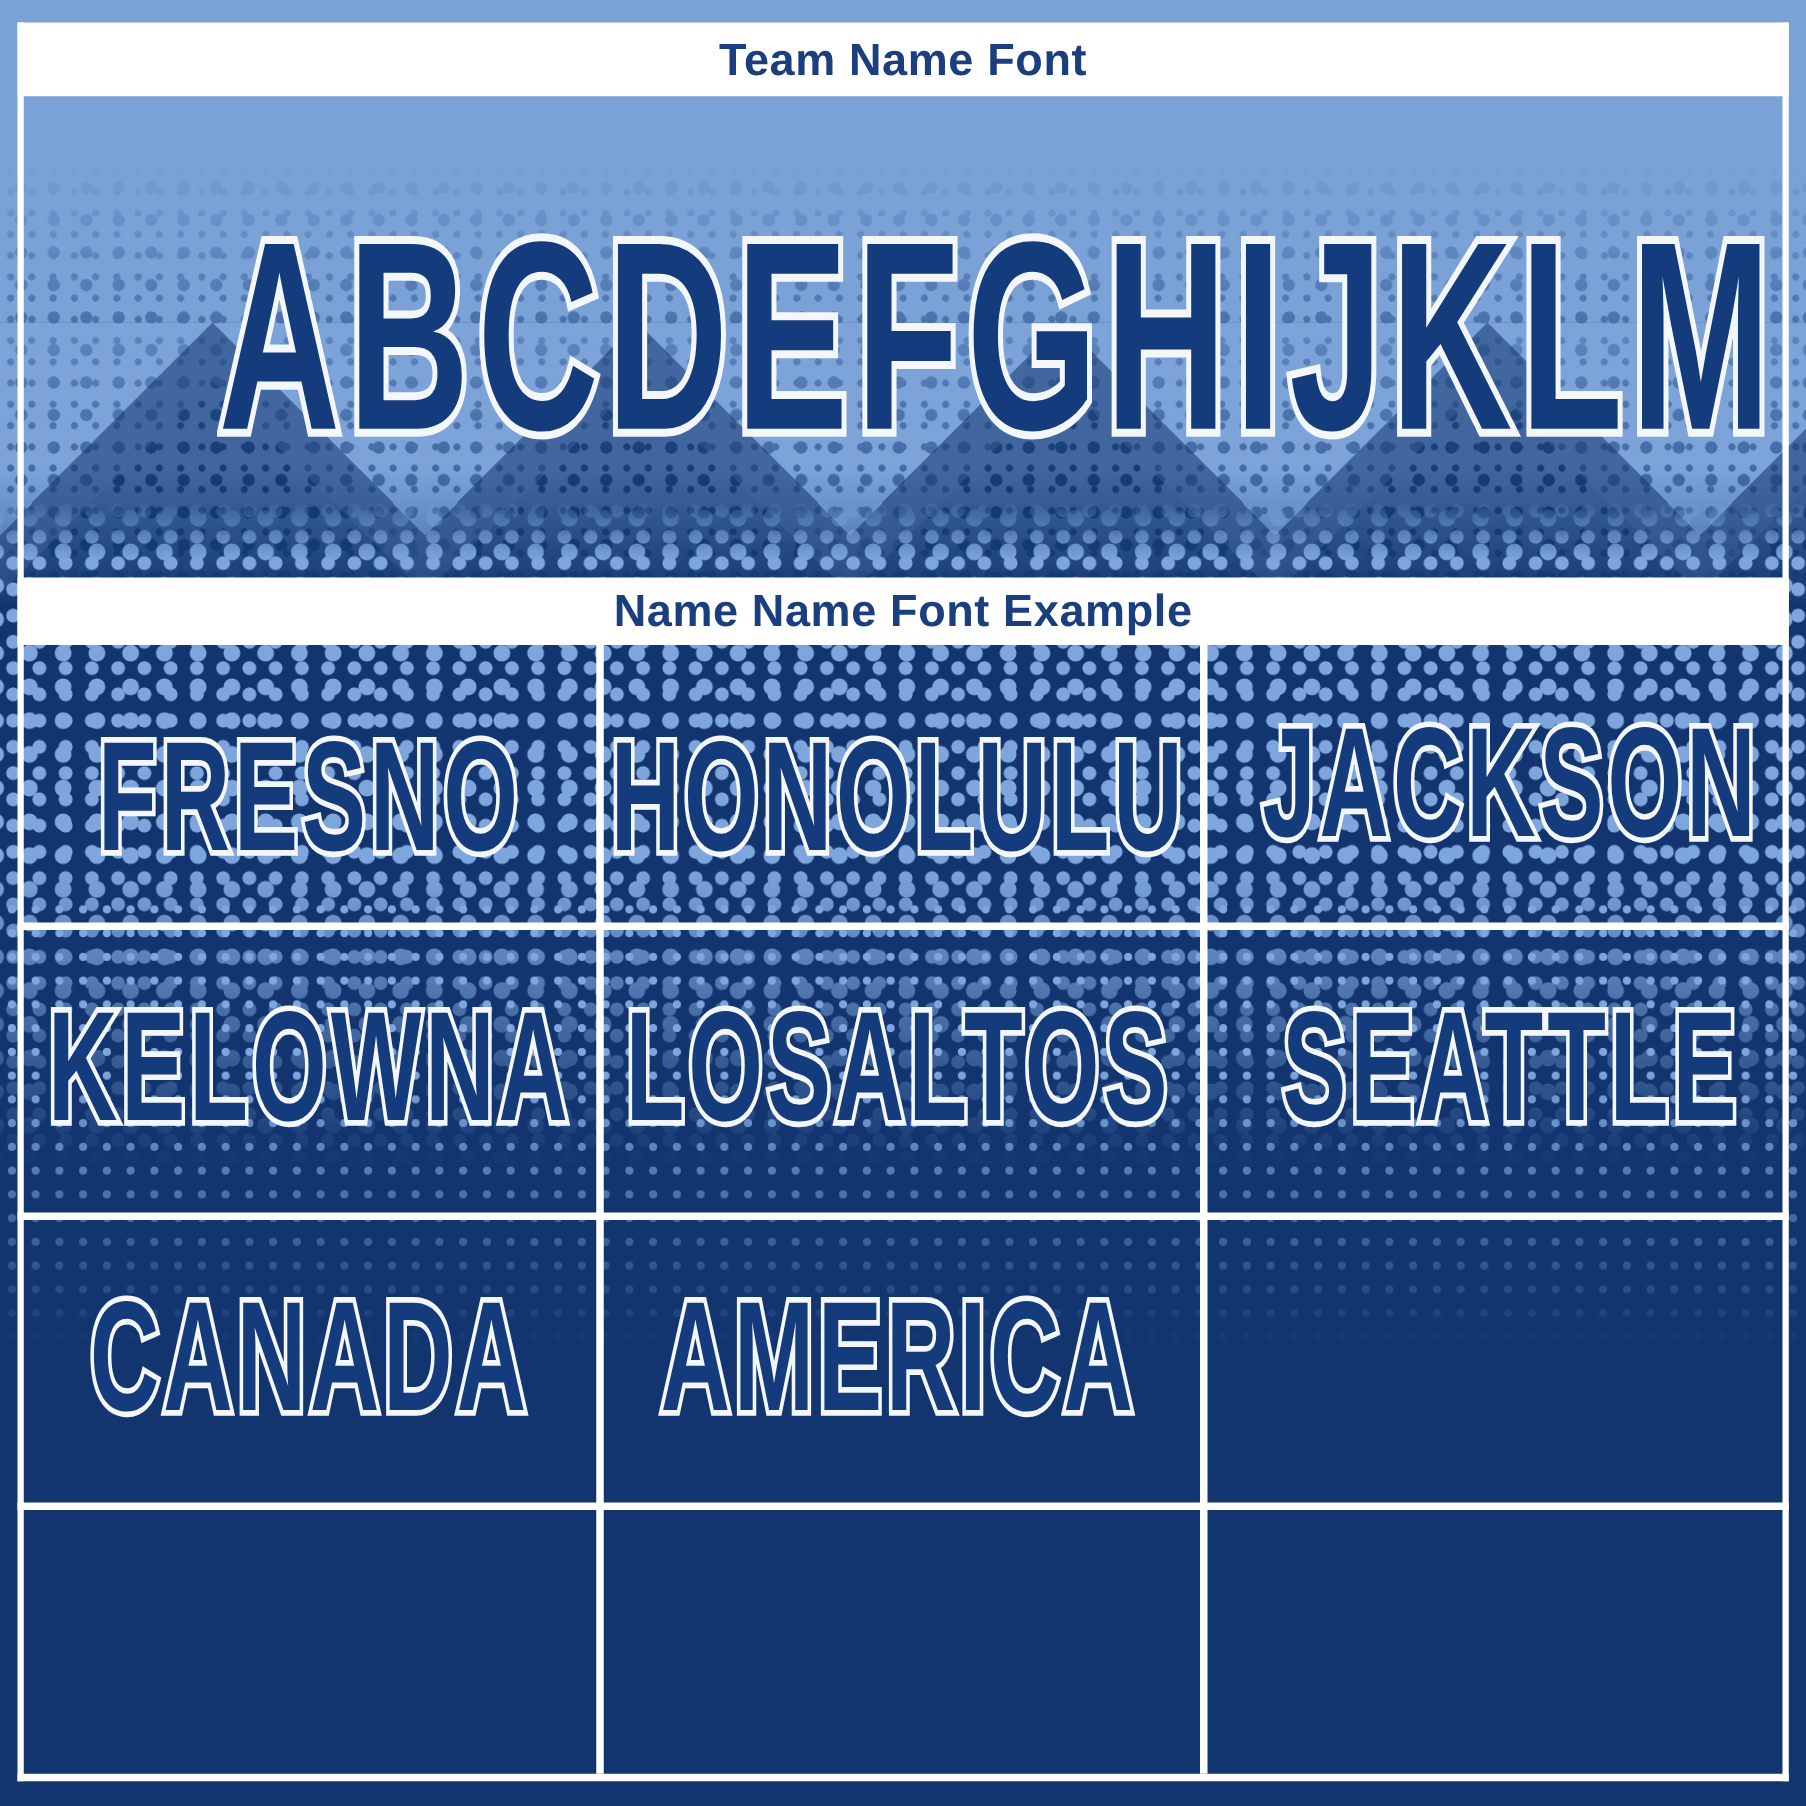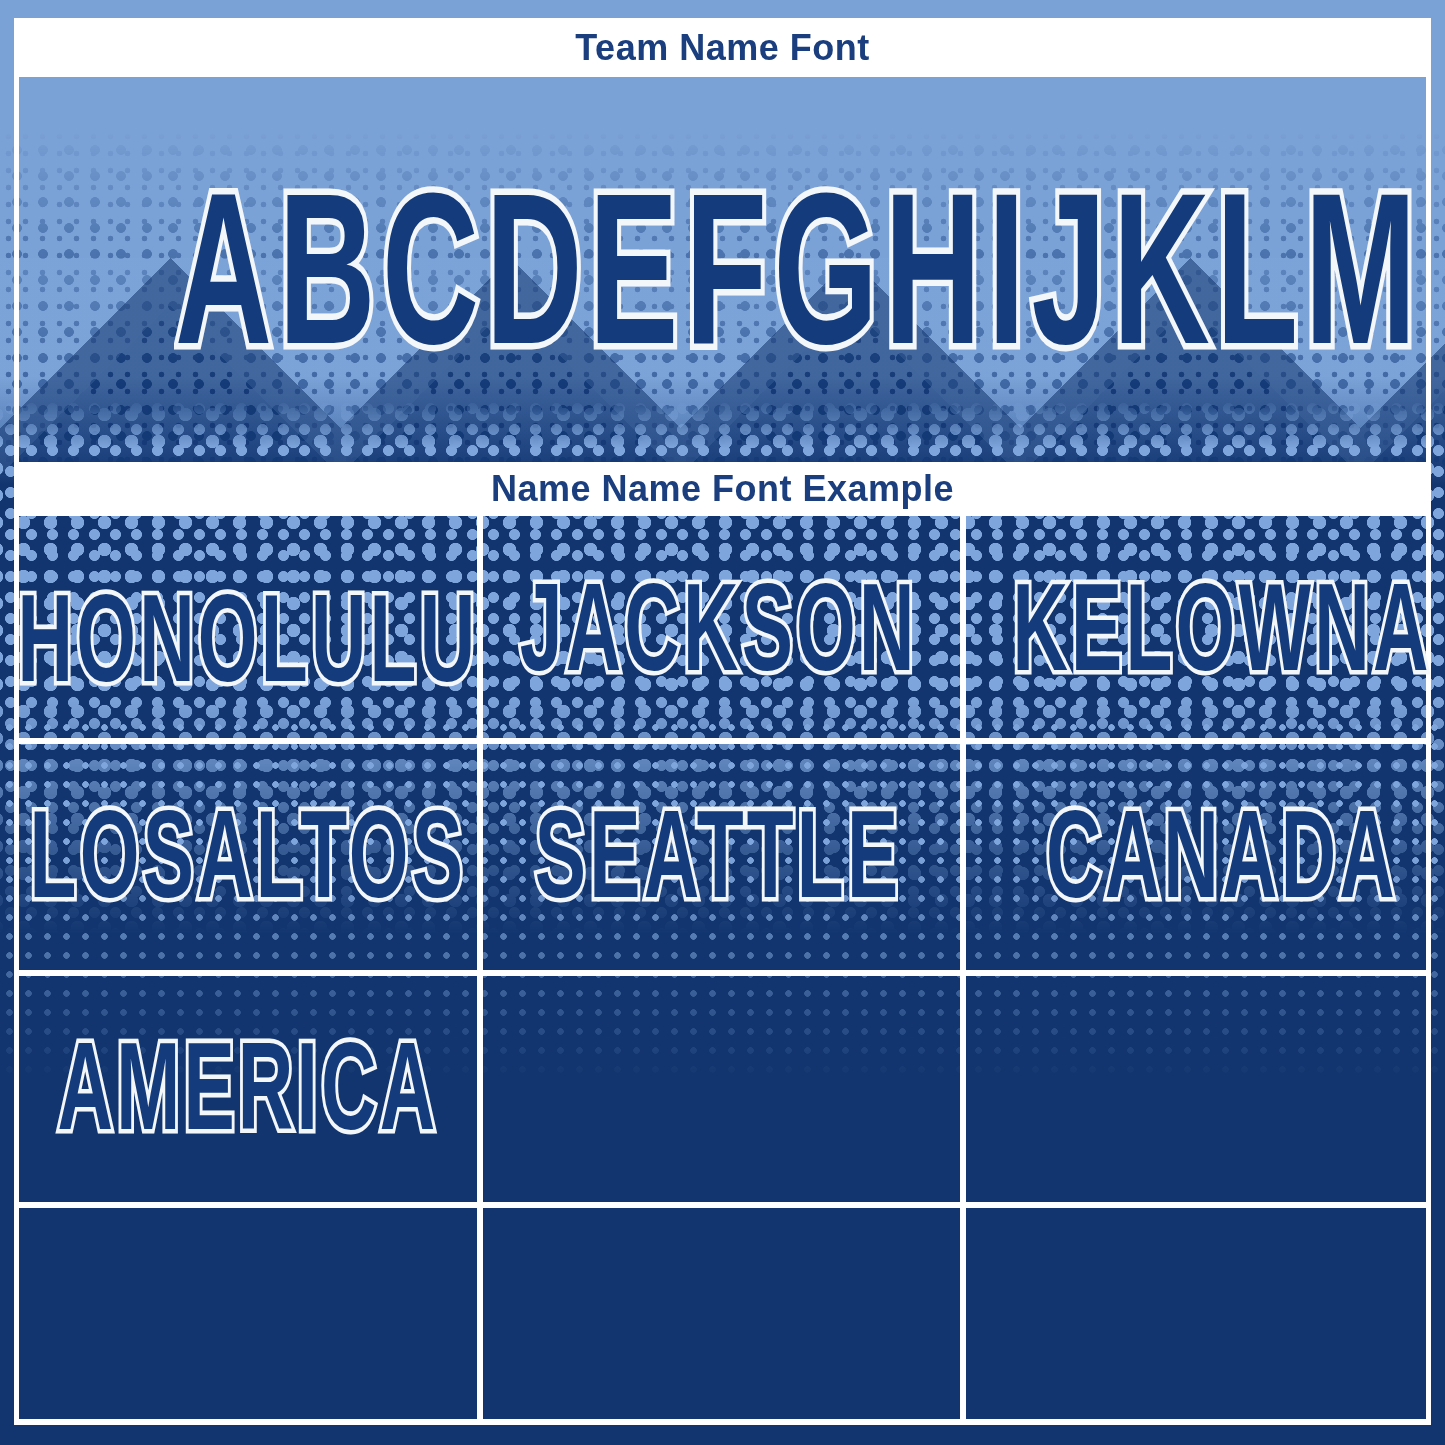--- a/index.html
+++ b/index.html
@@ -127,20 +127,23 @@
     <div class="alpha-line">
       <span class="alpha-text">ABCDEFGHIJKLM</span>
     </div>
     <div class="alpha-line">
       <span class="alpha-text">NOPQRSTUVWXYZ</span>
     </div>
   </div>
 
   <div class="teams-grid">
     <div class="cell r1">
+      <span class="team-text">FRESNO</span>
+    </div>
+    <div class="cell r1">
       <span class="team-text">HONOLULU</span>
     </div>
 
     <div class="cell">
       <span class="team-text">JACKSON</span>
     </div>
     <div class="cell">
       <span class="team-text">KELOWNA</span>
     </div>
     <div class="cell">

